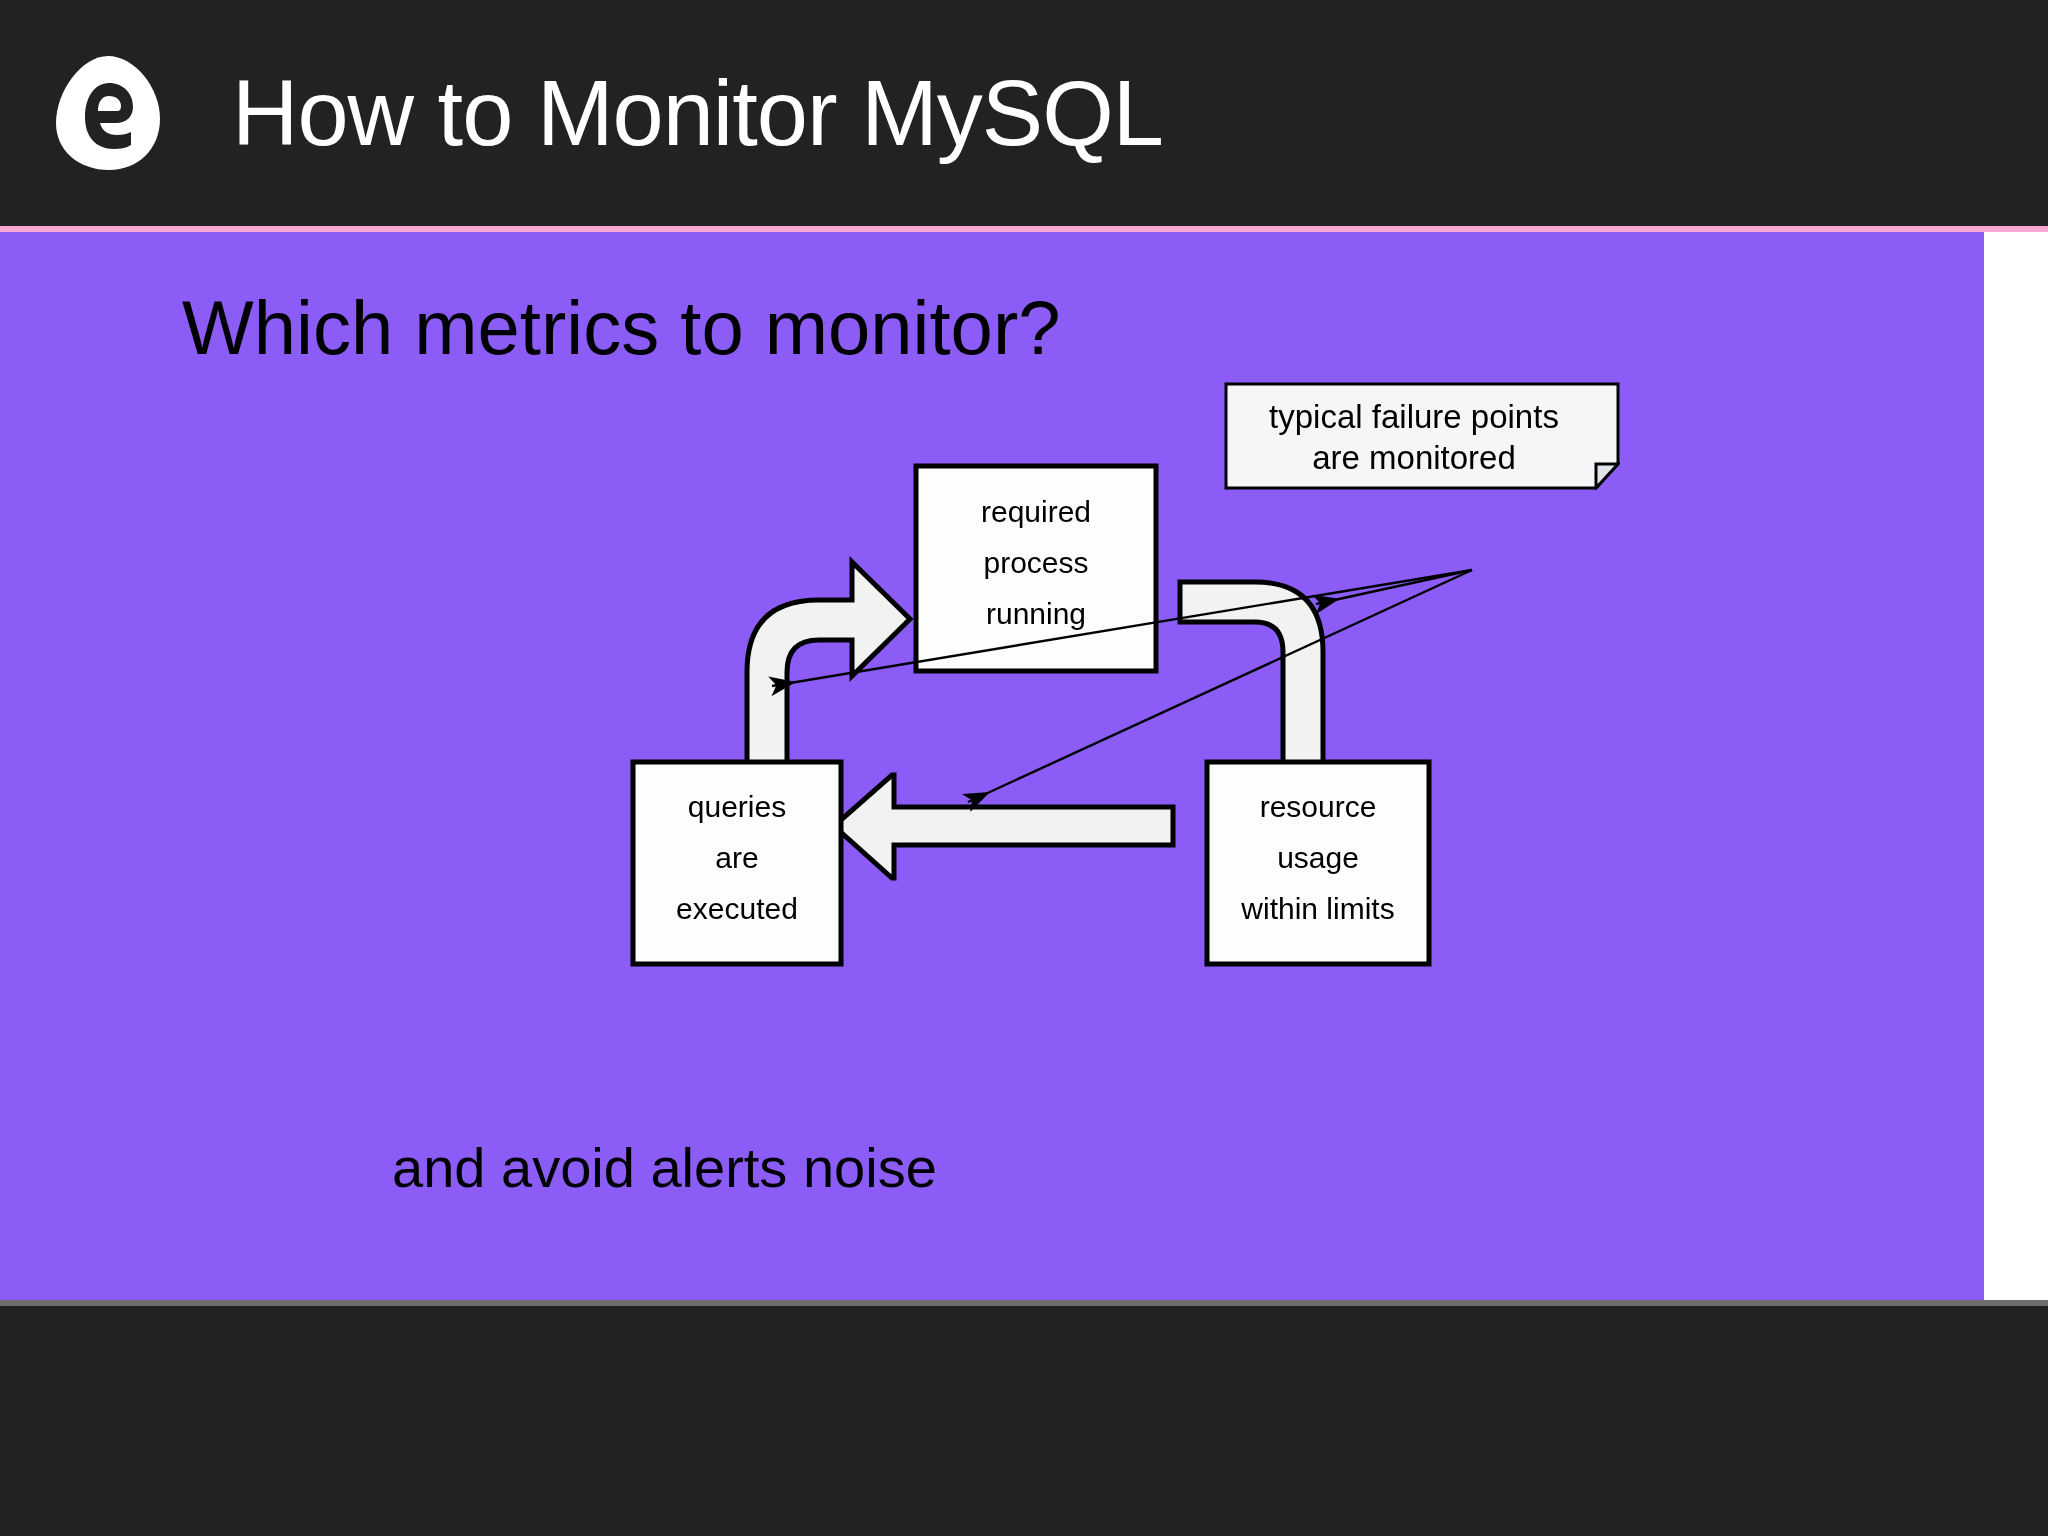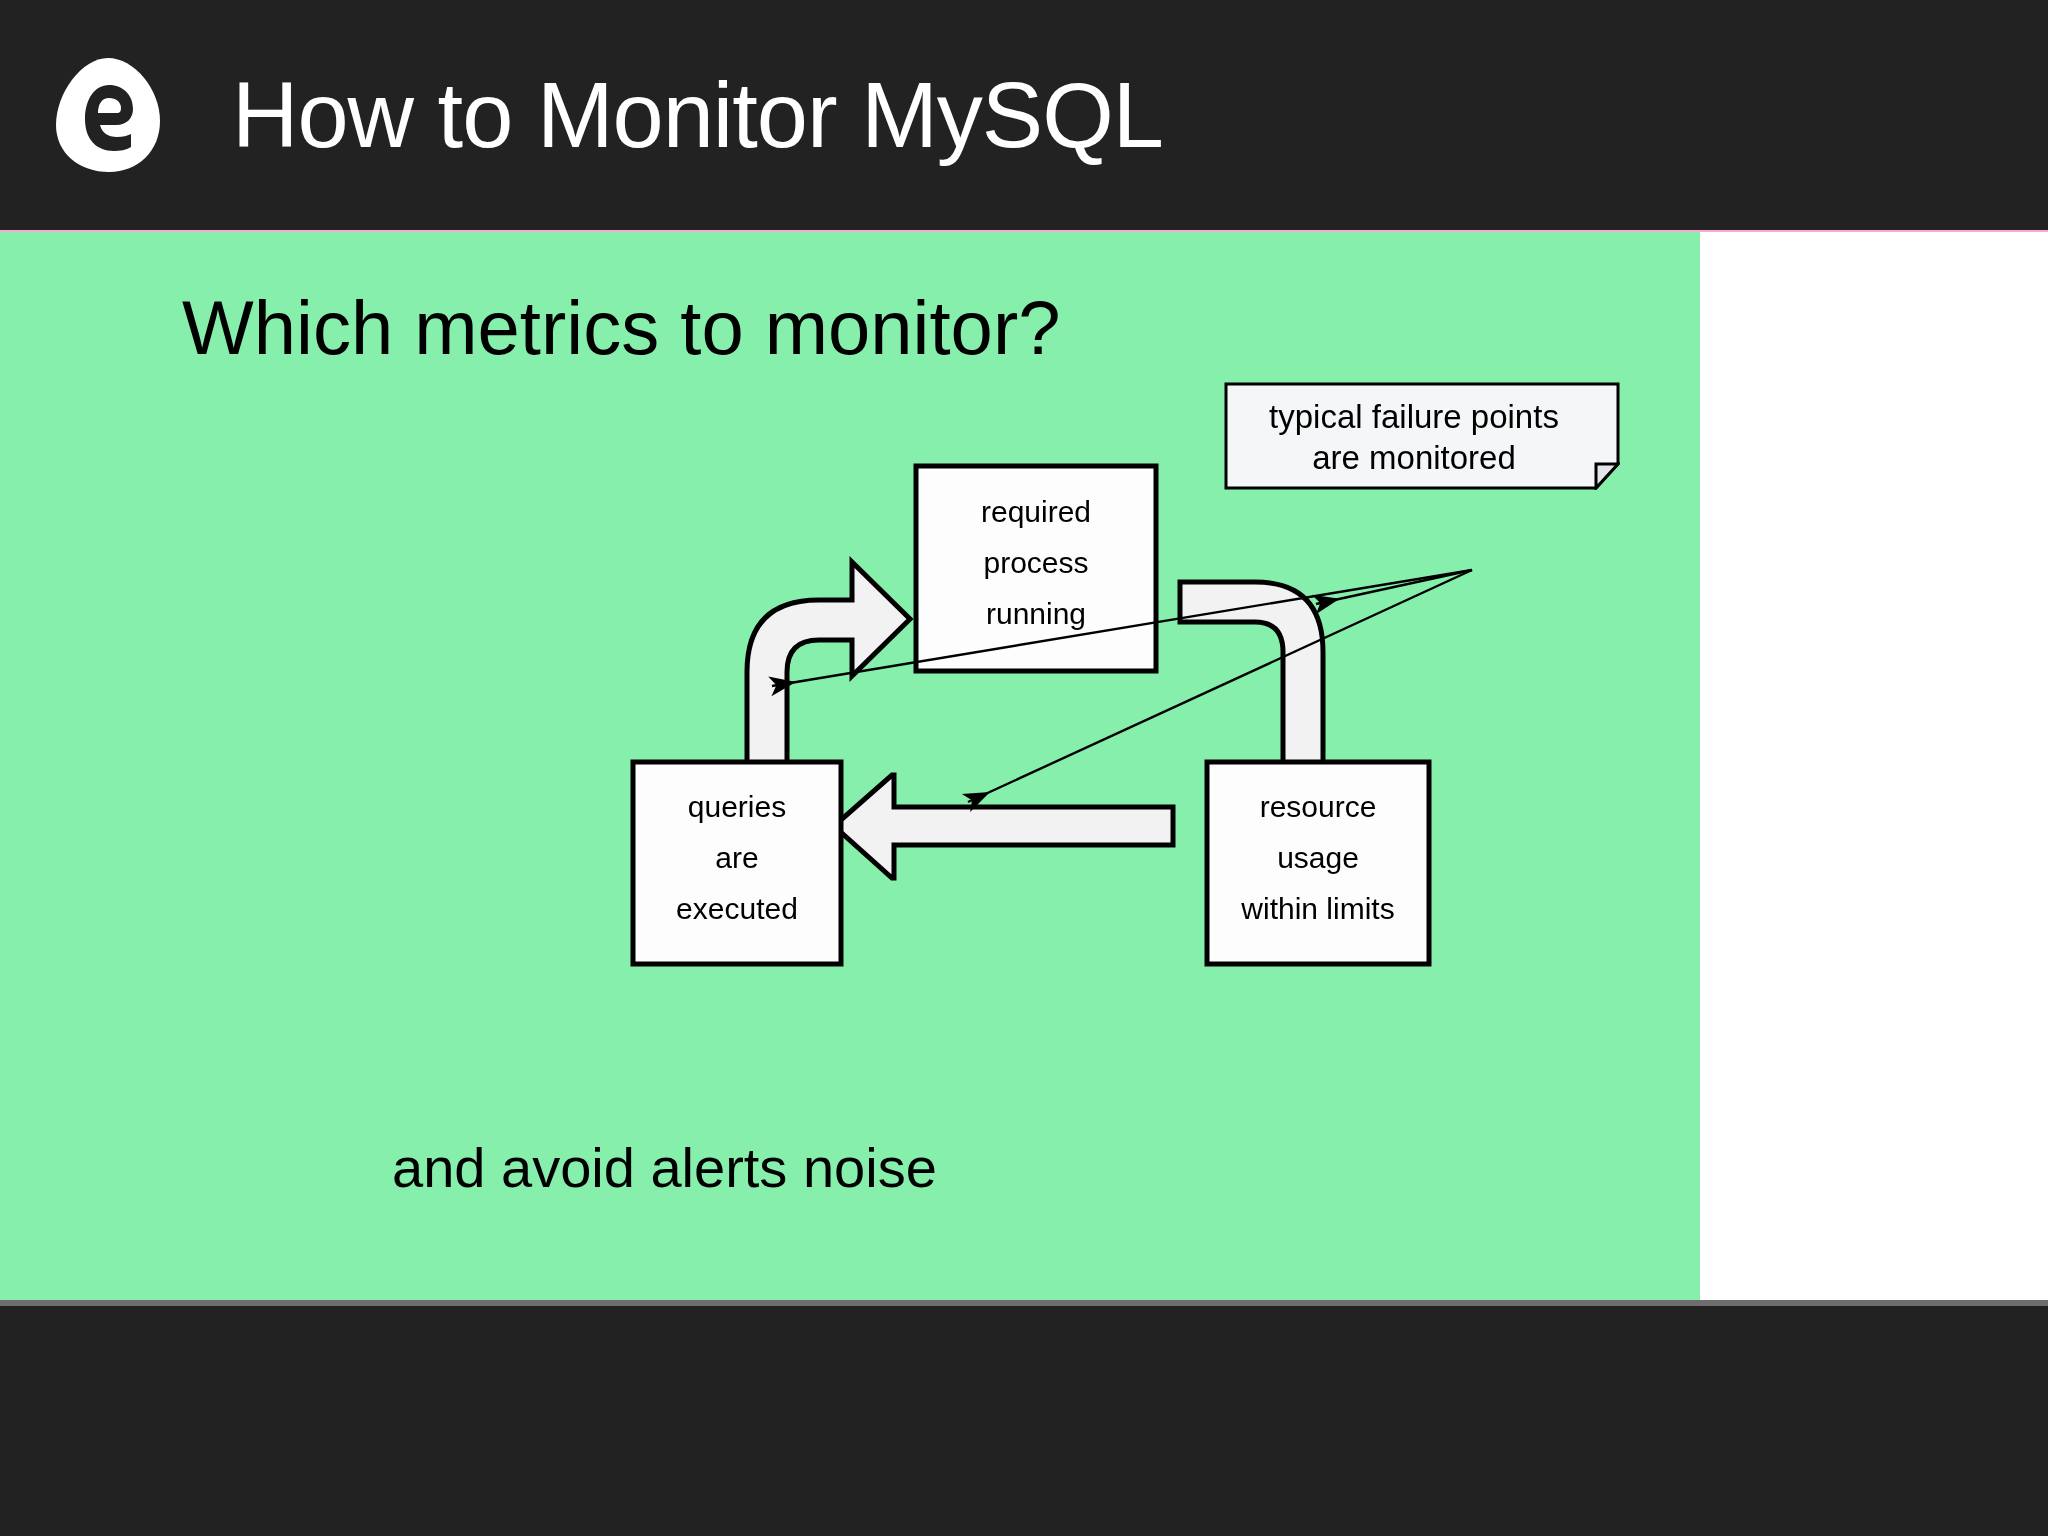--- a/index.html
+++ b/index.html
@@ -22,21 +22,21 @@
   }
 
   
   .header-bar {
     position: absolute;
     left: 0;
     top: 0;
     width: 2048px;
     height: 232px;
     background: #222222;
-    border-bottom: 2px solid #f9a8d4;
+    border-bottom: 6px solid #f9a8d4;
     box-sizing: border-box;
     display: flex;
     align-items: center;
   }
   .header-logo {
     margin-left: 52px;
     width: 112px;
     height: 120px;
     flex: 0 0 auto;
     position: relative;
@@ -49,23 +49,23 @@
     margin-left: 68px;
     white-space: nowrap;
     line-height: 1.0;
   }
 
   
   .content {
     position: absolute;
     left: 0;
     top: 232px;
-    width: 1700px;
+    width: 1984px;
     height: 1068px;
-    background: #86efac;
+    background: #8b5cf6;
   }
 
   .heading-1 {
     position: absolute;
     left: 182px;
     top: 58px;
     font-size: 76px;
     color: #000000;
     white-space: nowrap;
     line-height: 1.0;

